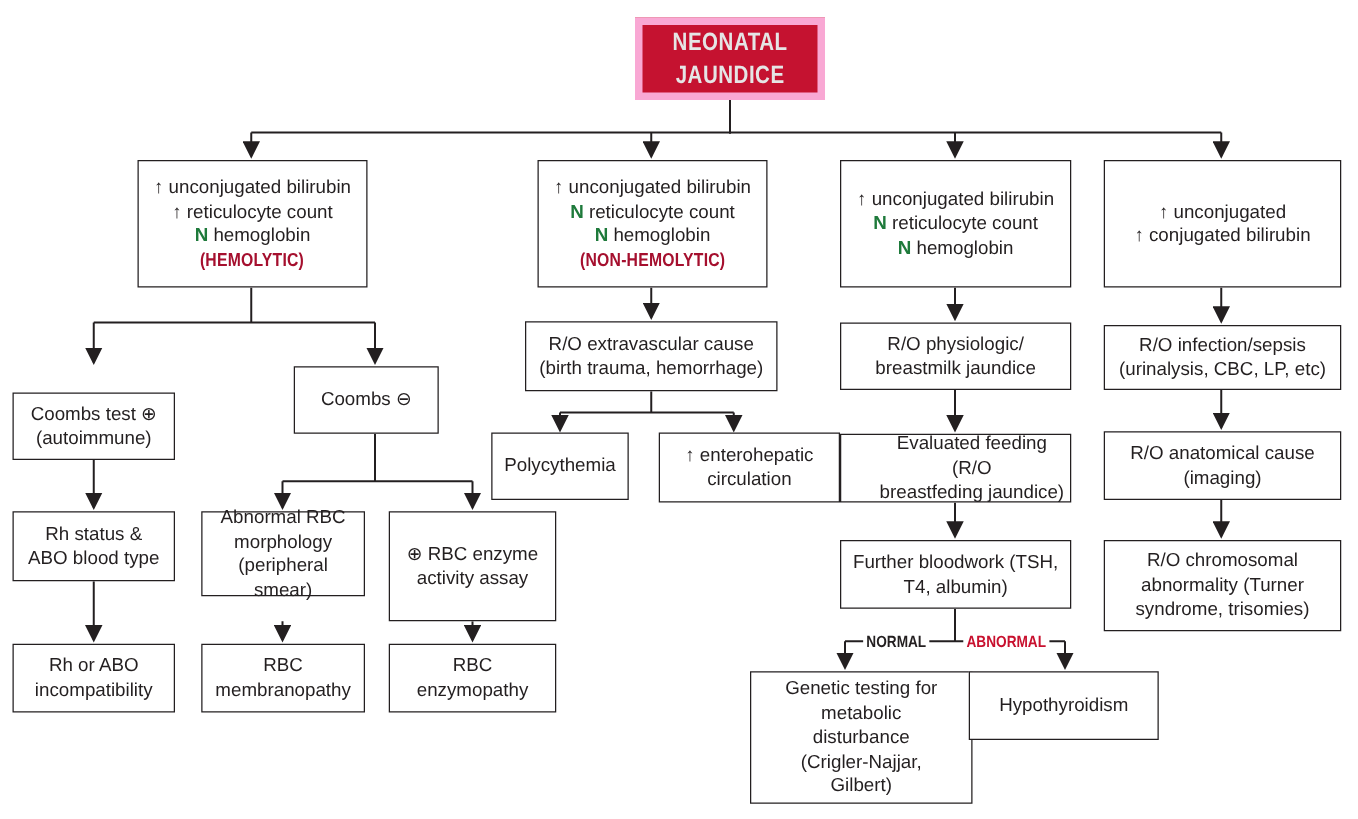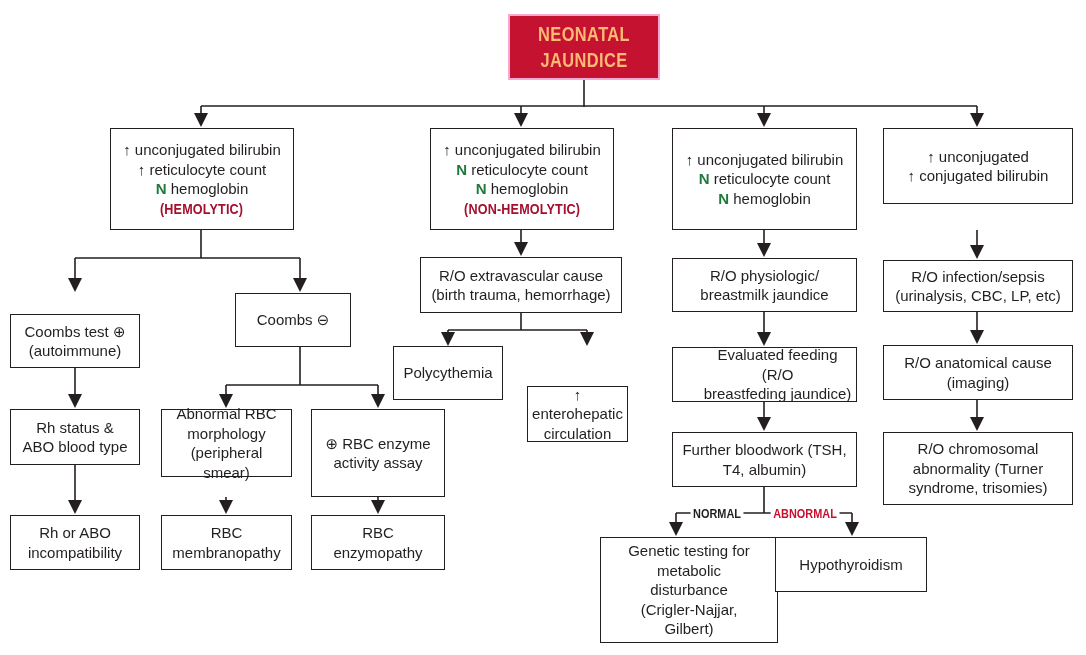--- a/index.html
+++ b/index.html
@@ -19,23 +19,23 @@
     background:#ffffff;
     display:flex;flex-direction:column;align-items:center;justify-content:center;
     text-align:center;
     font-size:15px;line-height:1.3;
     white-space:pre-line;
     padding:2px 3px;
   }
   .root{
     position:absolute;
     box-sizing:border-box;
-    border:2px solid #f9a8d4;
+    border:6px solid #f9a8d4;
     background:#c51230;
-    color:#fdba74;
+    color:#e5e5e5;
     display:flex;flex-direction:column;align-items:center;justify-content:center;
     text-align:center;
   }
   .root .rootline{
     font-weight:700;font-size:20px;line-height:1.3;
     display:inline-block;transform:scaleX(0.82);
     letter-spacing:0.5px;
   }
   .hline{display:block;}
   .green{color:#1e7a3b;font-weight:700;}
@@ -127,21 +127,21 @@
     <span class="hline"><span class="green">N</span><span> hemoglobin</span></span>
     <span class="hline"><span class="tag maroon">(NON-HEMOLYTIC)</span></span>
   </div>
 
   <div class="node" style="left:672px;top:128px;width:185px;height:102px;">
     <span class="hline">↑ unconjugated bilirubin</span>
     <span class="hline"><span class="green">N</span><span> reticulocyte count</span></span>
     <span class="hline"><span class="green">N</span><span> hemoglobin</span></span>
   </div>
 
-  <div class="node" style="left:883px;top:128px;width:190px;height:76px;">
+  <div class="node" style="left:883px;top:128px;width:190px;height:102px;">
     <span class="hline">↑ unconjugated</span>
     <span class="hline">↑ conjugated bilirubin</span>
   </div>
 
   <div class="node" style="left:10px;top:293px;width:130px;height:54px;margin-top:21px;">Coombs test ⊕
 (autoimmune)</div>
   <div class="node" style="left:235px;top:293px;width:116px;height:54px;">Coombs ⊖</div>
   <div class="node" style="left:10px;top:409px;width:130px;height:56px;">Rh status &amp;
 ABO blood type</div>
   <div class="node" style="left:10px;top:515px;width:130px;height:55px;">Rh or ABO
@@ -153,21 +153,21 @@
   <div class="node" style="left:311px;top:409px;width:134px;height:88px;">⊕ RBC enzyme
 activity assay</div>
   <div class="node" style="left:161px;top:515px;width:131px;height:55px;">RBC
 membranopathy</div>
   <div class="node" style="left:311px;top:515px;width:134px;height:55px;">RBC
 enzymopathy</div>
 
   <div class="node" style="left:420px;top:257px;width:202px;height:56px;">R/O extravascular cause
 (birth trauma, hemorrhage)</div>
   <div class="node" style="left:393px;top:346px;width:110px;height:54px;">Polycythemia</div>
-  <div class="node" style="left:527px;top:346px;width:101px;height:56px;margin-top:40px;">↑ enterohepatic
+  <div class="node" style="left:527px;top:346px;width:145px;height:56px;">↑ enterohepatic
 circulation</div>
 
   <div class="node" style="left:672px;top:258px;width:185px;height:54px;">R/O physiologic/
 breastmilk jaundice</div>
   <div class="node" style="left:672px;top:347px;width:185px;height:55px;padding-left:29px;">Evaluated feeding (R/O
 breastfeding jaundice)</div>
   <div class="node" style="left:672px;top:432px;width:185px;height:55px;">Further bloodwork (TSH,
 T4, albumin)</div>
   <div class="node" style="left:600px;top:537px;width:178px;height:106px;">Genetic testing for
 metabolic

